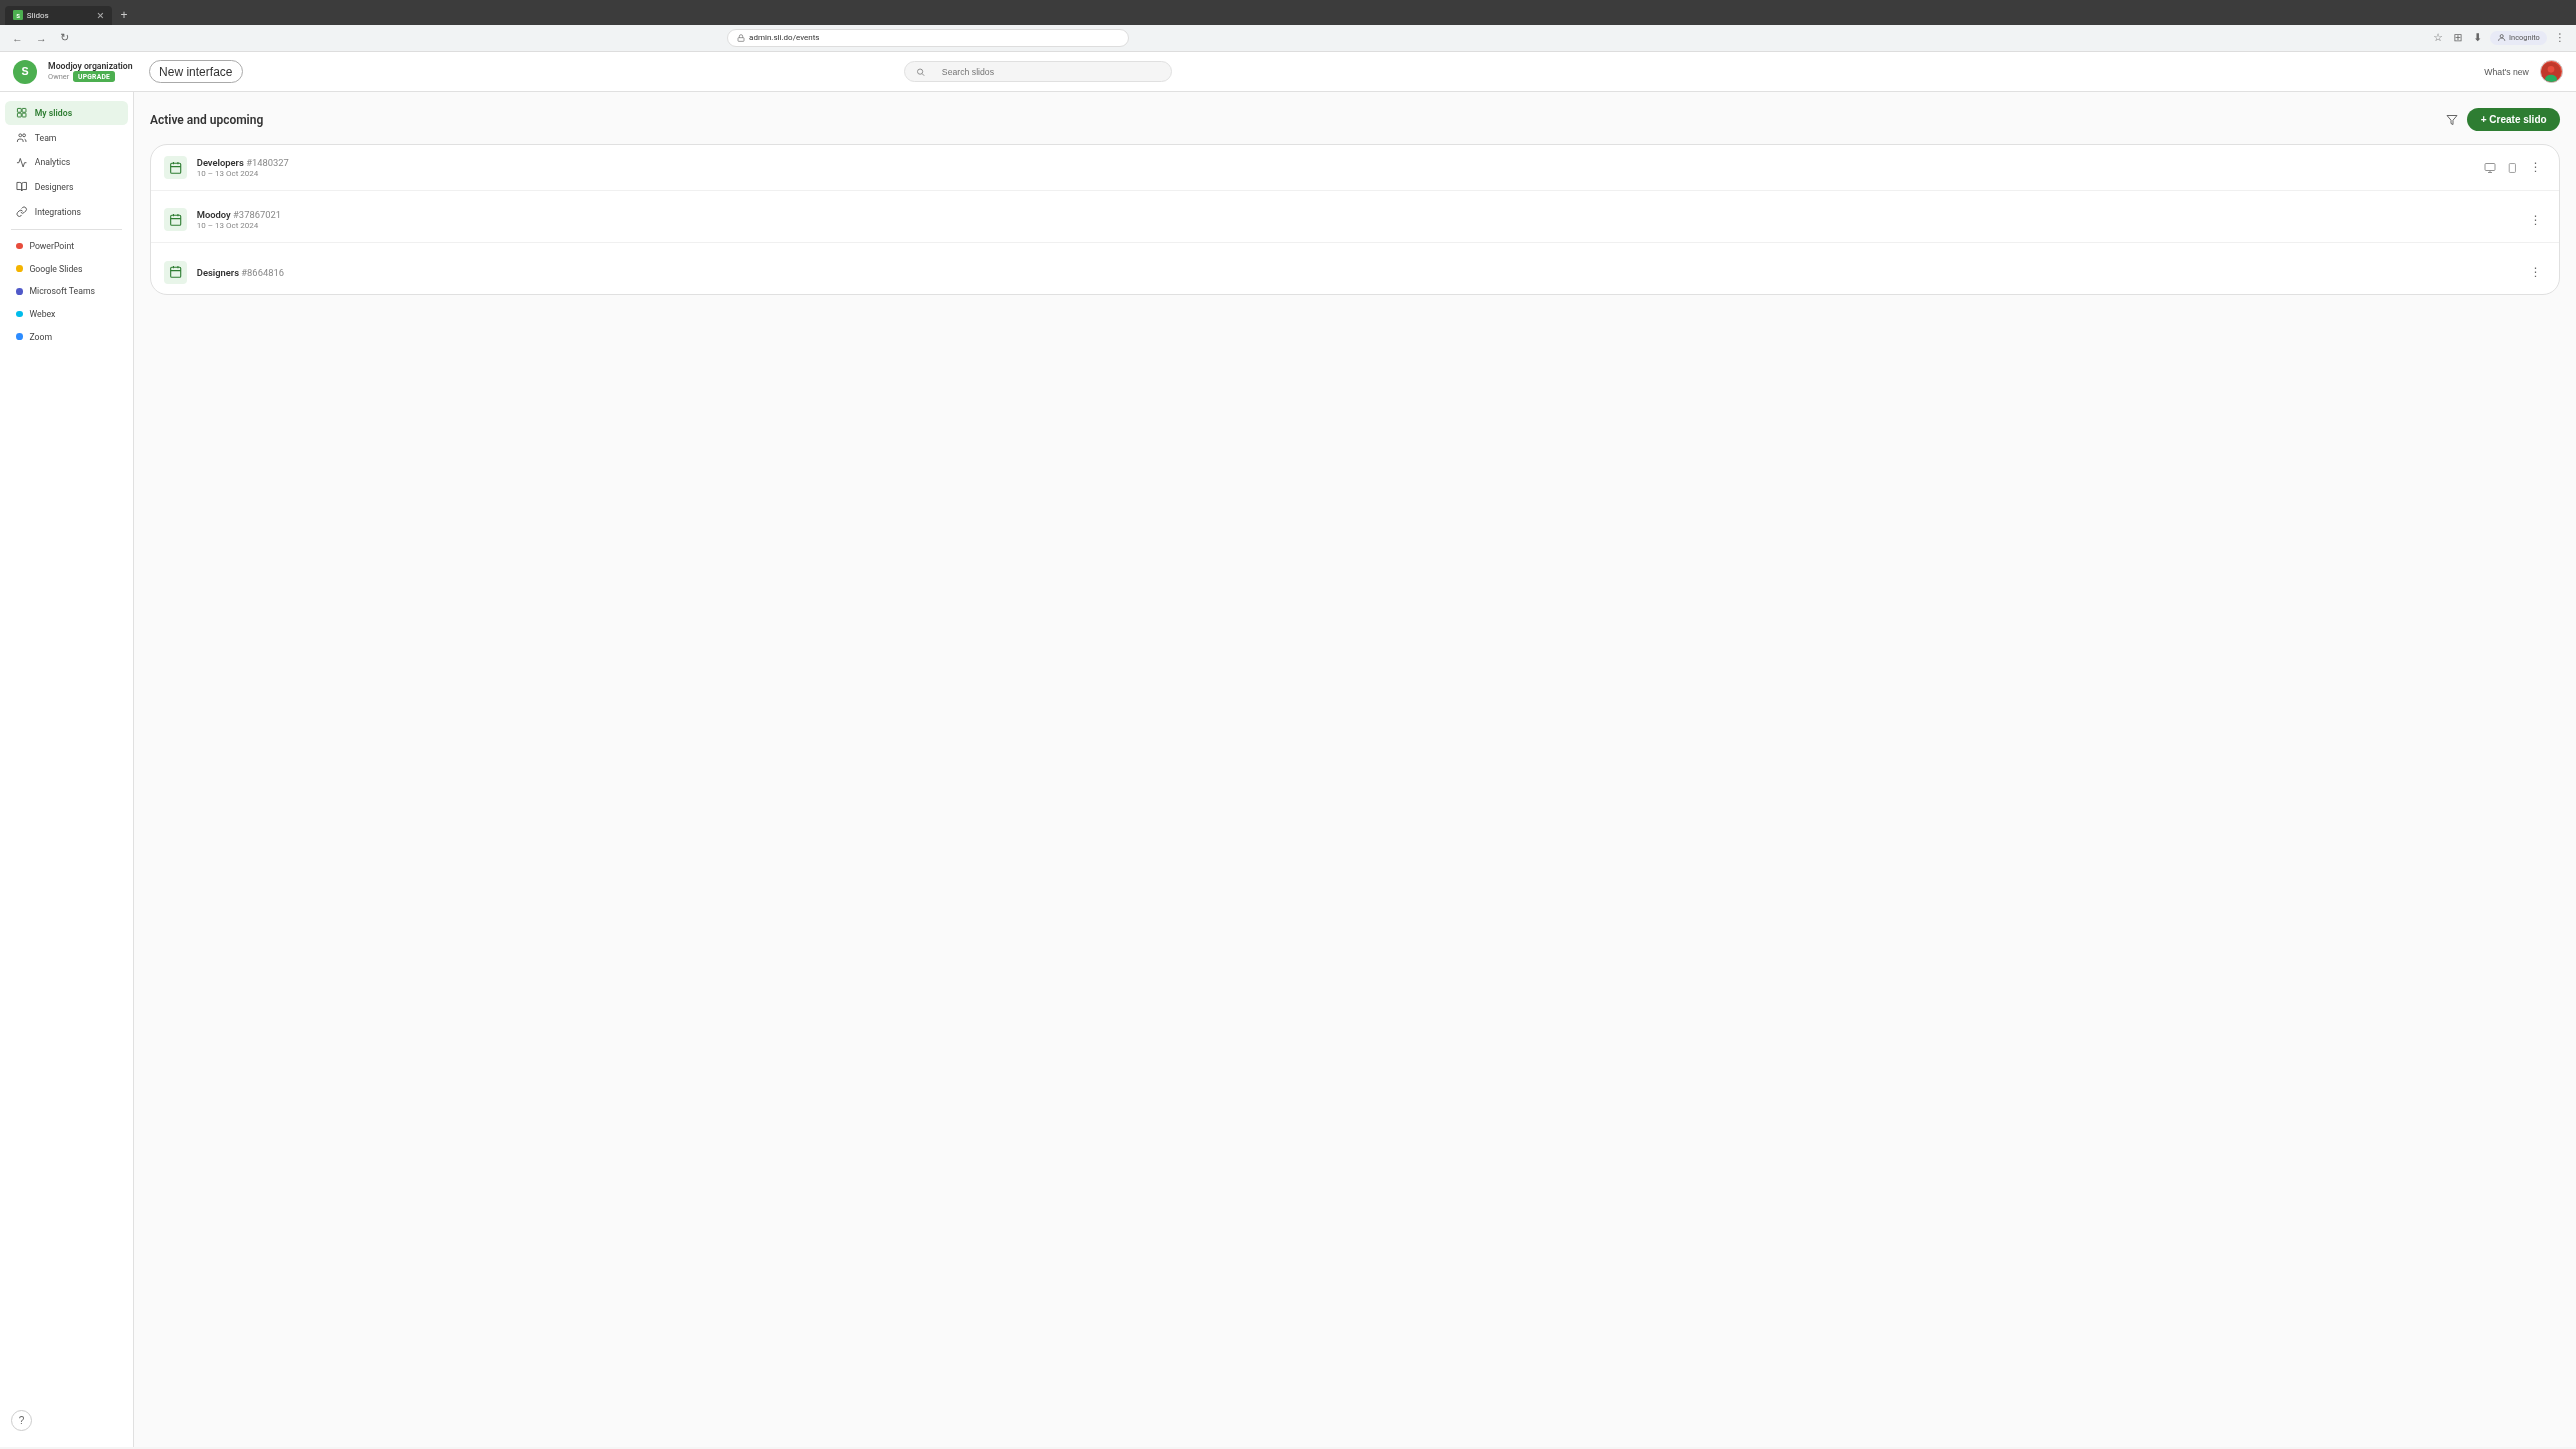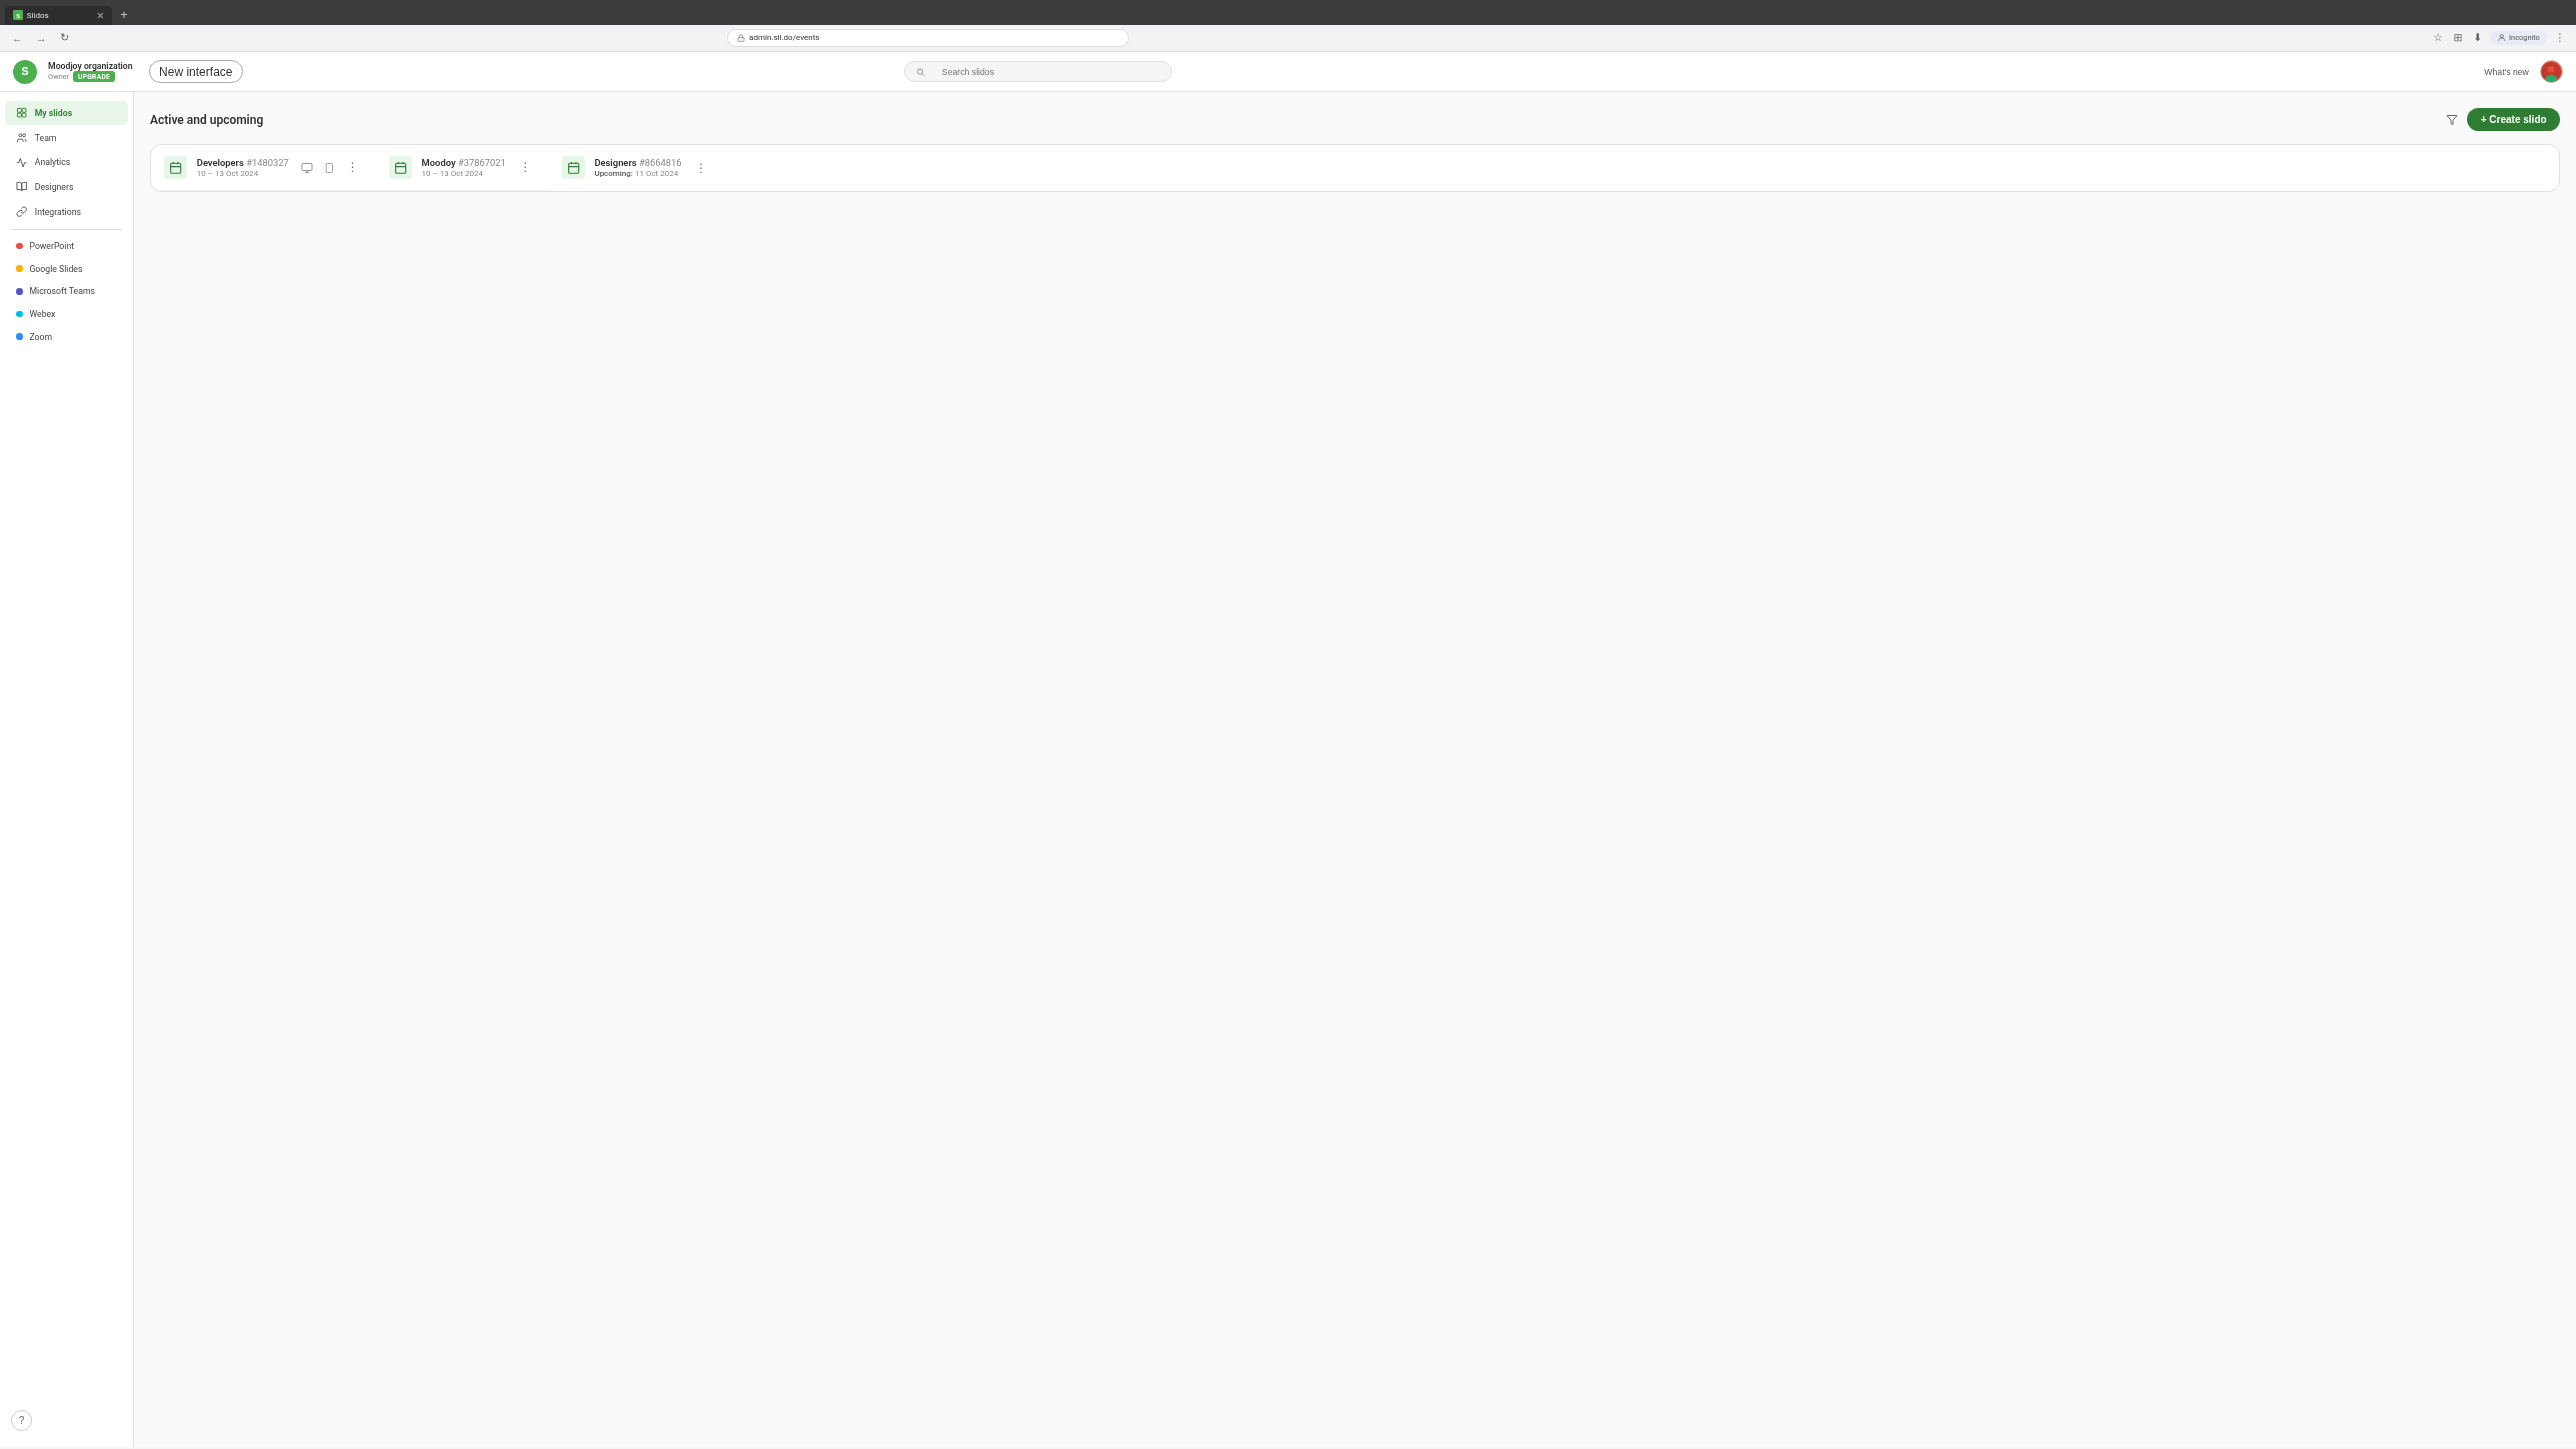--- a/index.html
+++ b/index.html
@@ -55,21 +55,21 @@
 
     
     .content { flex: 1; padding: 16px; overflow-y: auto; background: #fafafa; }
     .content-header { display: flex; align-items: center; justify-content: space-between; margin-bottom: 13px; }
     .section-title { font-size: 12px; font-weight: 600; color: #333; }
     .header-actions { display: flex; align-items: center; gap: 6.7px; }
     .filter-btn { background: none; border: none; cursor: pointer; color: #666; font-size: 12px; padding: 2.7px; }
     .create-btn { background: #2e7d32; color: white; border: none; border-radius: 16px; padding: 6px 13.4px; font-size: 10px; font-weight: 600; cursor: pointer; display: flex; align-items: center; gap: 4px; }
 
     
-    .events-list { display: flex; flex-direction: row; gap: 0; background: white; border-radius: 11px; border: 0.7px solid #e0e0e0; overflow: hidden; }
+    .events-list { display: flex; flex-direction: column; gap: 7px; background: white; border-radius: 17px; border: 0.7px solid #e0e0e0; overflow: hidden; }
     .event-item { display: flex; align-items: center; padding: 10.7px 13.4px; border-bottom: 0.7px solid #f0f0f0; gap: 9.4px; }
     .event-item:last-child { border-bottom: none; }
     .event-icon { width: 23px; height: 23px; background: #e8f5e9; border-radius: 4px; display: flex; align-items: center; justify-content: center; flex-shrink: 0; }
     .event-icon svg { color: #2e7d32; }
     .event-info { flex: 1; }
     .event-name { font-size: 9.4px; font-weight: 600; color: #333; }
     .event-id { font-size: 9.4px; color: #888; font-weight: 400; }
     .event-date { font-size: 8px; color: #888; margin-top: 1.3px; }
     .event-date.upcoming { color: #888; }
     .event-date .upcoming-label { color: #555; font-weight: 500; }
@@ -324,24 +324,20 @@
                 <line x1="16" y1="2" x2="16" y2="6"></line>
                 <line x1="8" y1="2" x2="8" y2="6"></line>
                 <line x1="3" y1="10" x2="21" y2="10"></line>
               </svg>
           </div>
           <div class="event-info">
             <div>
               <span class="event-name">Designers</span>
               <span class="event-id">#8664816</span>
             </div>
-            <div class="event-date upcoming">
-              <span class="upcoming-label">Upcoming:</span>
-              <span>11 Oct 2024</span>
-            </div>
           </div>
           <div class="event-actions">
             <button class="more-btn">⋮</button>
           </div>
         </div>
       </div>
     </div>
   </div>
 </div>
 

